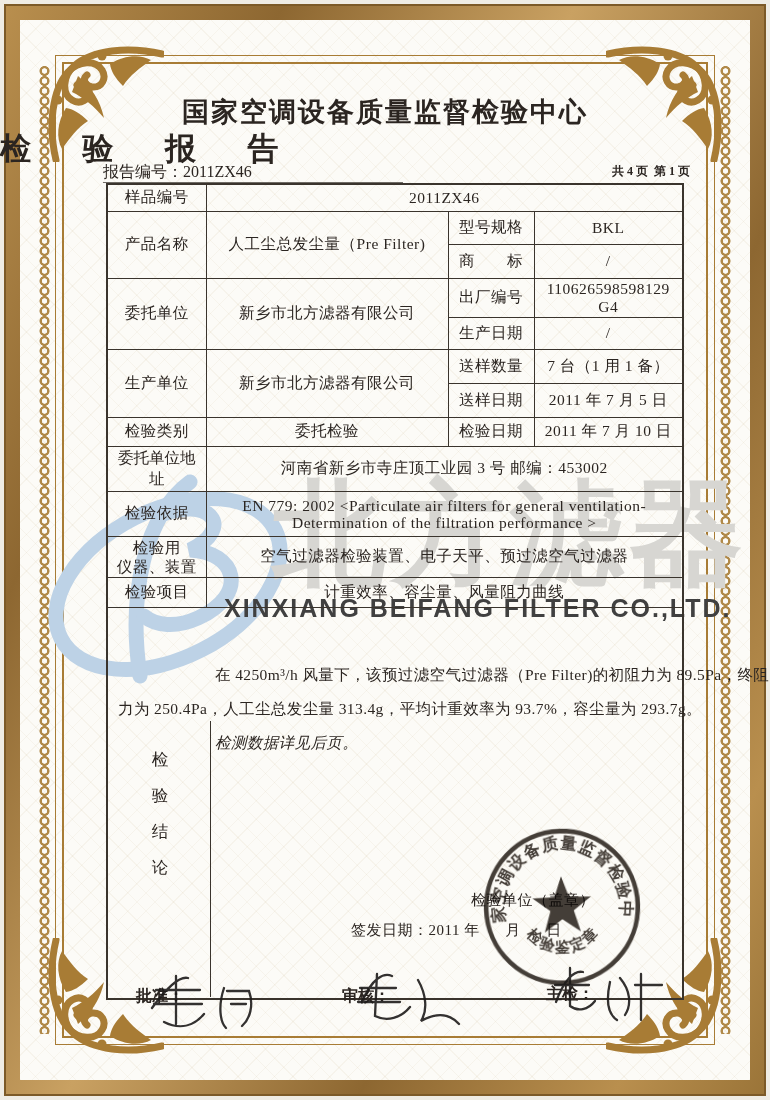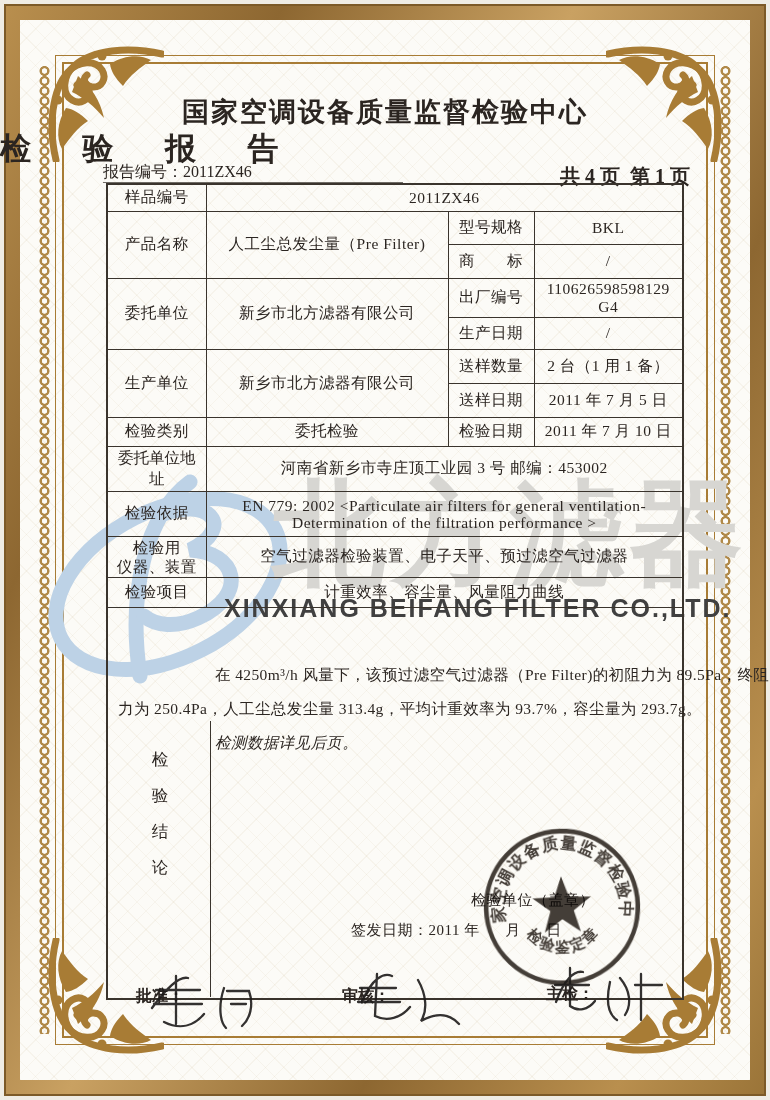--- a/index.html
+++ b/index.html
@@ -38,21 +38,21 @@
     font-family:"Liberation Sans","DejaVu Sans",sans-serif;
     font-size:25px;font-weight:600;letter-spacing:2px;color:#404040;white-space:pre;}
   
   .org-title{position:absolute;left:0;right:0;top:94px;z-index:2;text-align:center;
     font-size:27px;font-weight:700;letter-spacing:2px;}
   .report-title{position:absolute;left:0;right:0;top:128px;z-index:2;text-align:left;
     font-size:31px;font-weight:700;letter-spacing:12px;white-space:pre;}
   .report-no{position:absolute;left:103px;top:162px;z-index:2;font-size:16px;}
   .report-no-underline{position:absolute;left:103px;top:182px;width:300px;height:1px;
     background:#57524c;z-index:2;opacity:.85;}
-  .pages{position:absolute;right:80px;top:163px;z-index:2;font-size:20px;font-weight:600;white-space:pre;}
+  .pages{position:absolute;right:80px;top:163px;z-index:2;font-size:12px;font-weight:600;white-space:pre;}
   
   table.doc{position:absolute;left:106px;top:183px;width:576px;z-index:2;
     border-collapse:collapse;table-layout:fixed;border:2px solid #3a342d;}
   table.doc td{border:1px solid #3a342d;text-align:center;vertical-align:middle;
     font-size:15.5px;padding:1px 3px;letter-spacing:.5px;}
   td.lab{letter-spacing:1px;}
   td.left{text-align:left;padding-left:12px;}
   td.en{font-size:12.5px;letter-spacing:0;line-height:17px;padding:2px 6px;}
   td.concl{padding:0;vertical-align:top;}
   .concl-wrap{position:relative;width:100%;height:388px;}
@@ -156,21 +156,21 @@
     <td>110626598598129 G4</td>
   </tr>
   <tr style="height:32px">
     <td class="lab">生产日期</td>
     <td>/</td>
   </tr>
   <tr style="height:34px">
     <td class="lab" rowspan="2">生产单位</td>
     <td rowspan="2">新乡市北方滤器有限公司</td>
     <td class="lab">送样数量</td>
-    <td>2 台（1 用 1 备）</td>
+    <td>7 台（1 用 1 备）</td>
   </tr>
   <tr style="height:34px">
     <td class="lab">送样日期</td>
     <td>2011 年 7 月 5 日</td>
   </tr>
   <tr style="height:29px">
     <td class="lab">检验类别</td>
     <td>委托检验</td>
     <td class="lab">检验日期</td>
     <td>2011 年 7 月 10 日</td>

